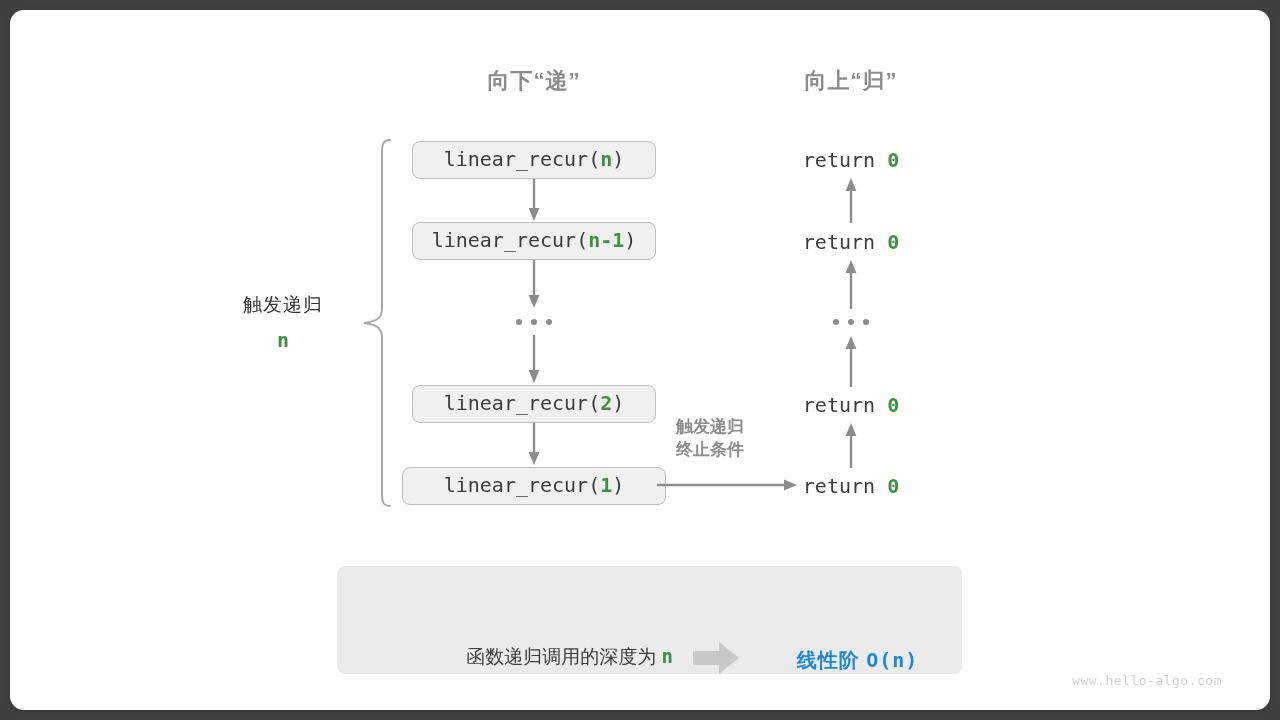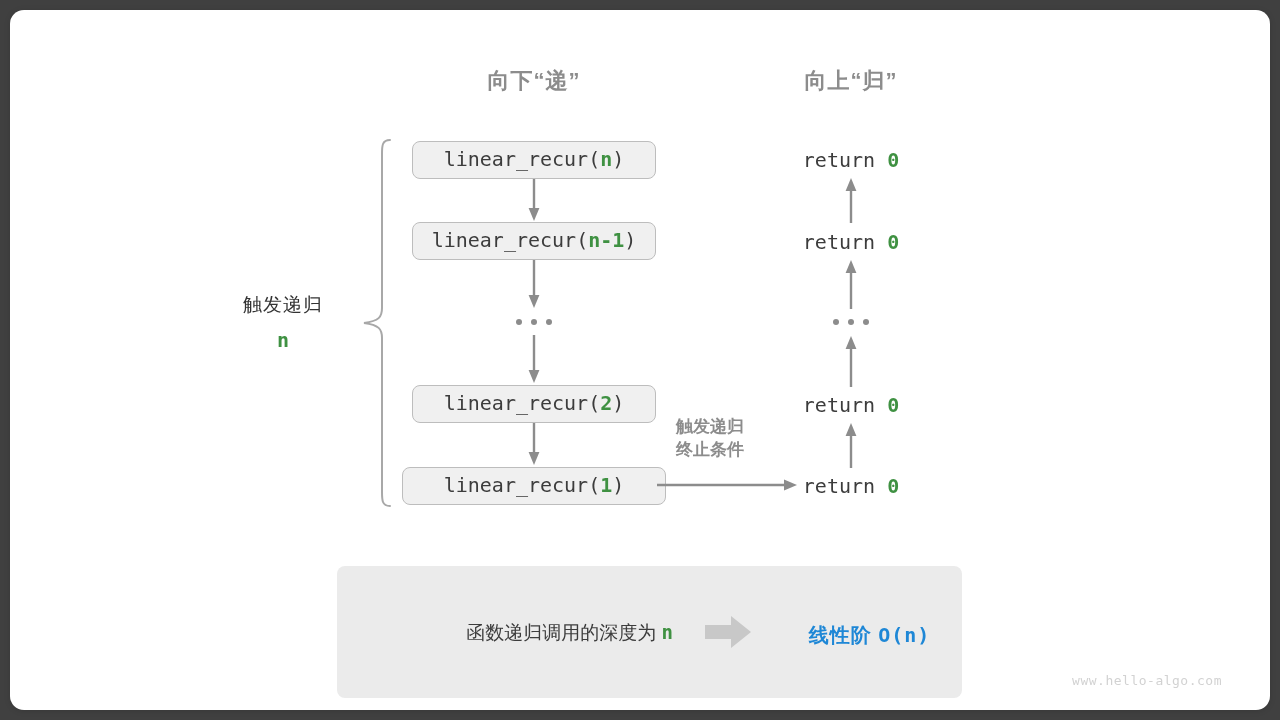--- a/index.html
+++ b/index.html
@@ -165,26 +165,25 @@
     width: 142px;
     height: 14px;
   }
 
   
   #summary {
     position: absolute;
     left: 327px;
     top: 556px;
     width: 625px;
-    height: 132px;
+    height: 108px;
     background: #ebebeb;
     border-radius: 8px;
     display: flex;
-    align-items: center;
-    gap: 12px;
+    align-items: flex-end;
   }
   #summary-left {
     flex: 0 0 auto;
     width: 336px;
     text-align: right;
     padding-right: 6px;
     font-family: "Liberation Sans", sans-serif;
     font-size: 19px;
     color: #3c3c3c;
     line-height: 34px;

